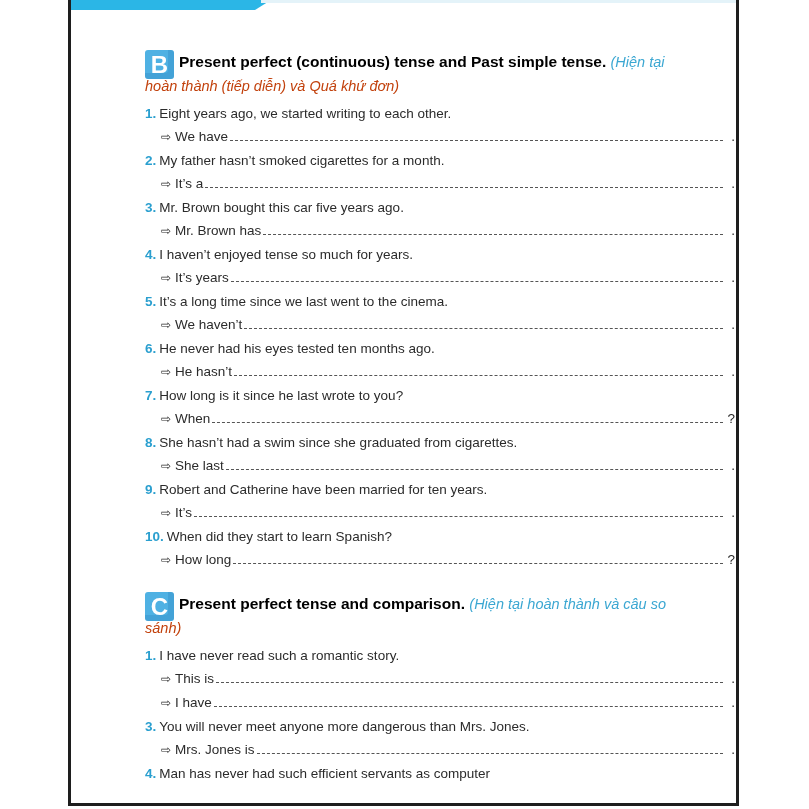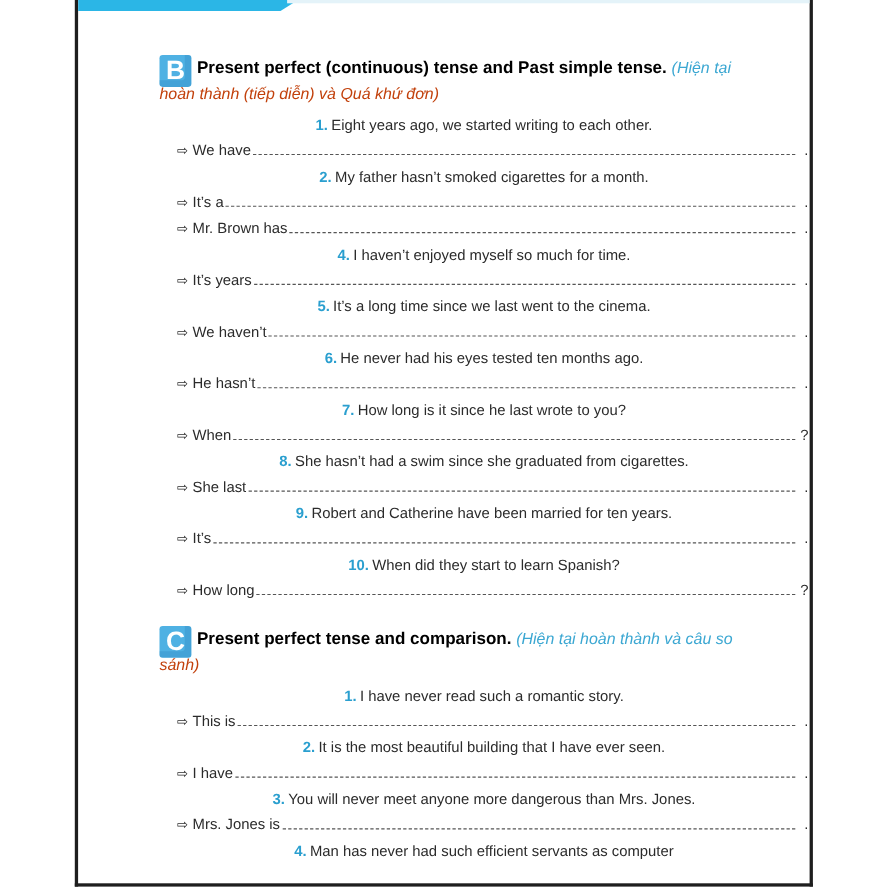--- a/index.html
+++ b/index.html
@@ -23,21 +23,21 @@
   .content { position:absolute; left:74px; top:50px; width:590px; }
   .section-head { position:relative; padding-left:34px; font-size:15.5px; line-height:24px; }
   .badge {
     position:absolute; left:0; top:0; width:29px; height:29px; border-radius:3px;
     background:#4fb1e3; color:#fff; font-weight:bold; font-size:24px; line-height:29px; text-align:center;
     box-shadow: inset -6px -6px 0 rgba(30,120,180,0.25);
   }
   .sec-title { color:#000000; font-weight:bold; }
   .sec-sub { color:#3ba7d2; font-style:italic; font-size:14.5px;margin-top:42px; }
   .sec-sub-line2 { color:#c2410c; font-style:italic; font-size:14.5px; margin-left:-34px; display:block; }
-  .q { font-size:13.5px; line-height:23px;text-align:center; }
+  .q { font-size:13.5px; line-height:23px; }
   .q-num { color:#2a9fcf; font-weight:bold; margin-right:3px; }
   .ans { font-size:13.5px; line-height:23px; padding-left:16px; display:flex; align-items:baseline; }
   .arrow { margin-right:4px; font-size:12px; }
   .blank { flex:1; border-bottom:1px dashed #555; height:14px; margin:0 2px; }
   .end { width:10px; text-align:right; }
   .list { margin-top:4px; }
 </style>
 </head>
 <body>
 
@@ -60,27 +60,28 @@
           <span class="blank"></span>
           <span class="end">.</span>
         </div>
         <div class="q"><span class="q-num">2.</span><span>My father hasn’t smoked cigarettes for a month.</span></div>
         <div class="ans">
           <span class="arrow">⇨</span>
           <span>It’s a</span>
           <span class="blank"></span>
           <span class="end">.</span>
         </div>
+        <div class="q"><span class="q-num">3.</span><span>Mr. Brown bought this car five years ago.</span></div>
         <div class="ans">
           <span class="arrow">⇨</span>
           <span>Mr. Brown has</span>
           <span class="blank"></span>
           <span class="end">.</span>
         </div>
-        <div class="q"><span class="q-num">4.</span><span>I haven’t enjoyed myself so much for time.</span></div>
+        <div class="q"><span class="q-num">4.</span><span>I haven’t enjoyed tense so much for years.</span></div>
         <div class="ans">
           <span class="arrow">⇨</span>
           <span>It’s years</span>
           <span class="blank"></span>
           <span class="end">.</span>
         </div>
         <div class="q"><span class="q-num">5.</span><span>It’s a long time since we last went to the cinema.</span></div>
         <div class="ans">
           <span class="arrow">⇨</span>
           <span>We haven’t</span>
@@ -131,21 +132,20 @@
       <span class="sec-sub-line2">sánh)</span>
     </div>
     <div class="list" id="listC">
         <div class="q"><span class="q-num">1.</span><span>I have never read such a romantic story.</span></div>
         <div class="ans">
           <span class="arrow">⇨</span>
           <span>This is</span>
           <span class="blank"></span>
           <span class="end">.</span>
         </div>
-        <div class="q"><span class="q-num">2.</span><span>It is the most beautiful building that I have ever seen.</span></div>
         <div class="ans">
           <span class="arrow">⇨</span>
           <span>I have</span>
           <span class="blank"></span>
           <span class="end">.</span>
         </div>
         <div class="q"><span class="q-num">3.</span><span>You will never meet anyone more dangerous than Mrs. Jones.</span></div>
         <div class="ans">
           <span class="arrow">⇨</span>
           <span>Mrs. Jones is</span>

